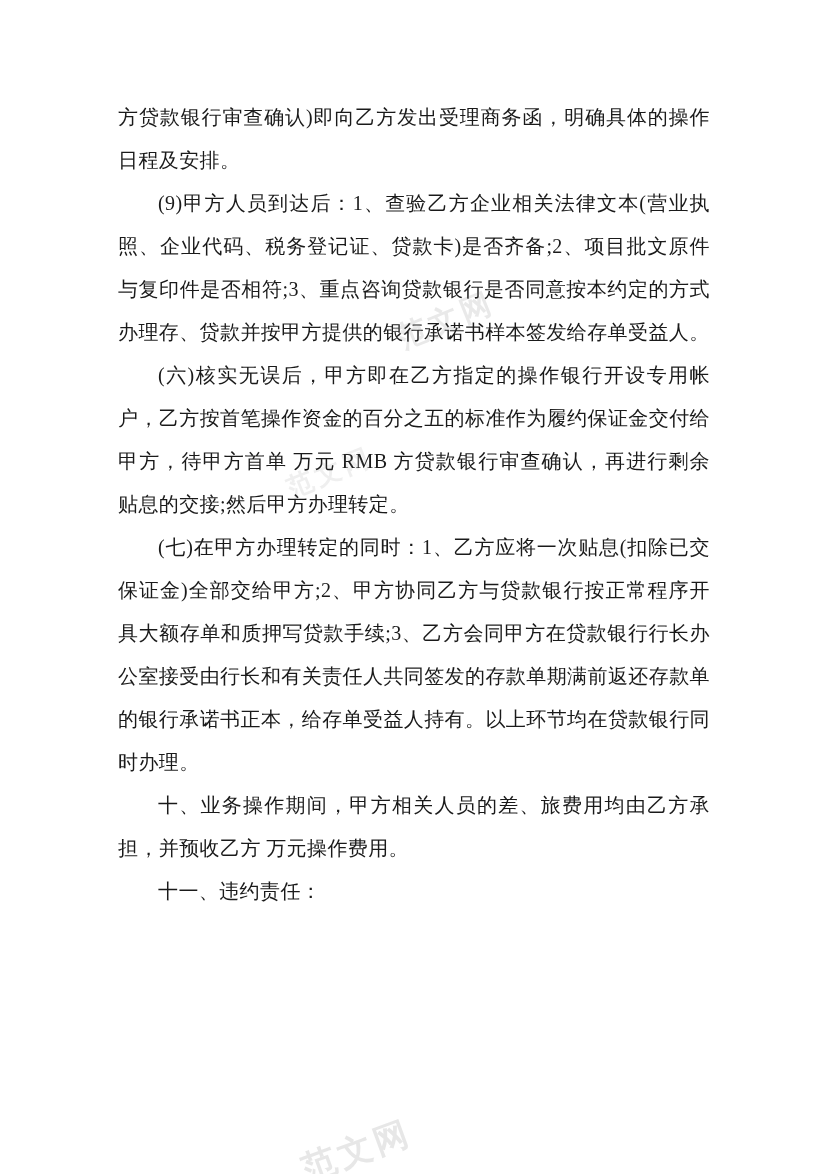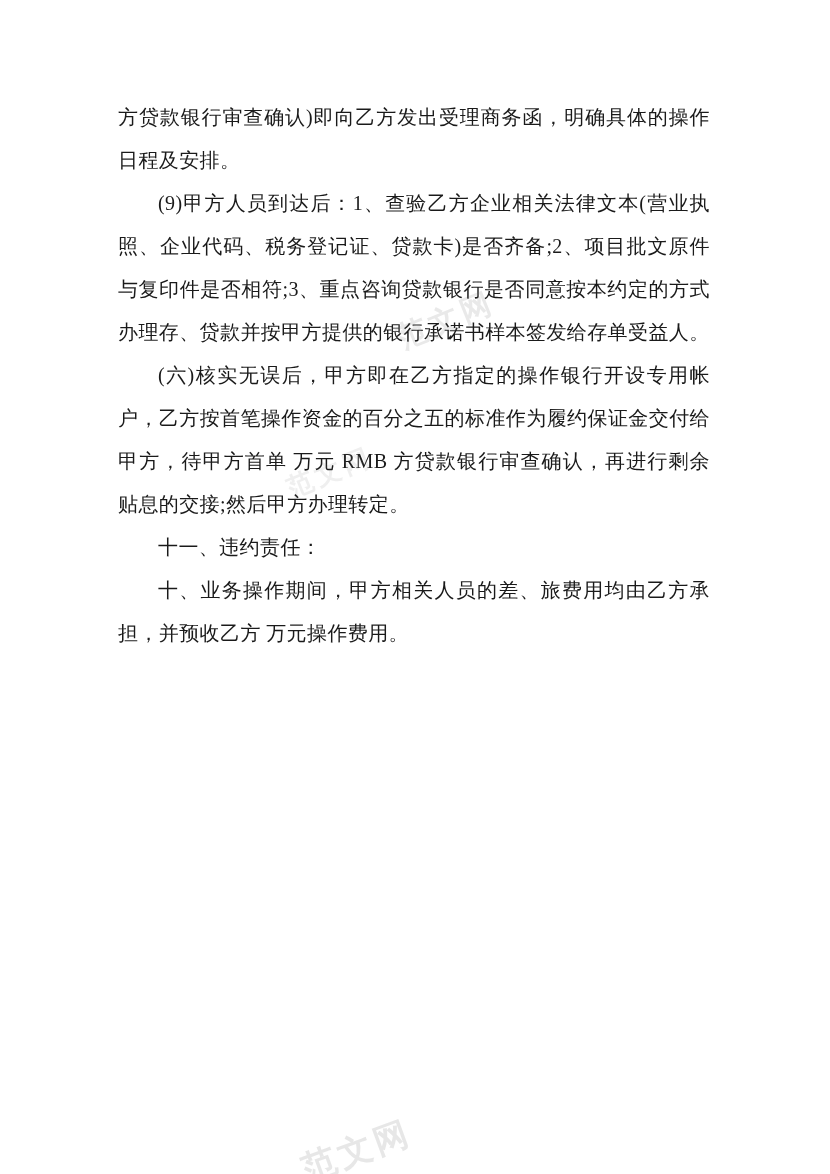--- a/index.html
+++ b/index.html
@@ -66,21 +66,22 @@
 </style>
 </head>
 <body>
 
 <div class="page">
 
   <div class="doc-body">
     <p class="para">方贷款银行审查确认)即向乙方发出受理商务函，明确具体的操作日程及安排。</p>
     <p class="para indent">(9)甲方人员到达后：1、查验乙方企业相关法律文本(营业执照、企业代码、税务登记证、贷款卡)是否齐备;2、项目批文原件与复印件是否相符;3、重点咨询贷款银行是否同意按本约定的方式办理存、贷款并按甲方提供的银行承诺书样本签发给存单受益人。</p>
     <p class="para indent">(六)核实无误后，甲方即在乙方指定的操作银行开设专用帐户，乙方按首笔操作资金的百分之五的标准作为履约保证金交付给甲方，待甲方首单 万元 RMB 方贷款银行审查确认，再进行剩余贴息的交接;然后甲方办理转定。</p>
+    <p class="para indent">(七)在甲方办理转定的同时：1、乙方应将一次贴息(扣除已交保证金)全部交给甲方;2、甲方协同乙方与贷款银行按正常程序开具大额存单和质押写贷款手续;3、乙方会同甲方在贷款银行行长办公室接受由行长和有关责任人共同签发的存款单期满前返还存款单的银行承诺书正本，给存单受益人持有。以上环节均在贷款银行同时办理。</p>
+    <p class="para indent">十、业务操作期间，甲方相关人员的差、旅费用均由乙方承担，并预收乙方 万元操作费用。</p>
     <p class="para indent">十一、违约责任：</p>
-    <p class="para indent">十、业务操作期间，甲方相关人员的差、旅费用均由乙方承担，并预收乙方 万元操作费用。</p>
   </div>
 
   <div class="watermark wm1">范文网</div>
   <div class="watermark wm2">范文网</div>
   <div class="watermark wm3">范文网</div>
 
 </div>
 
 </body></html>

